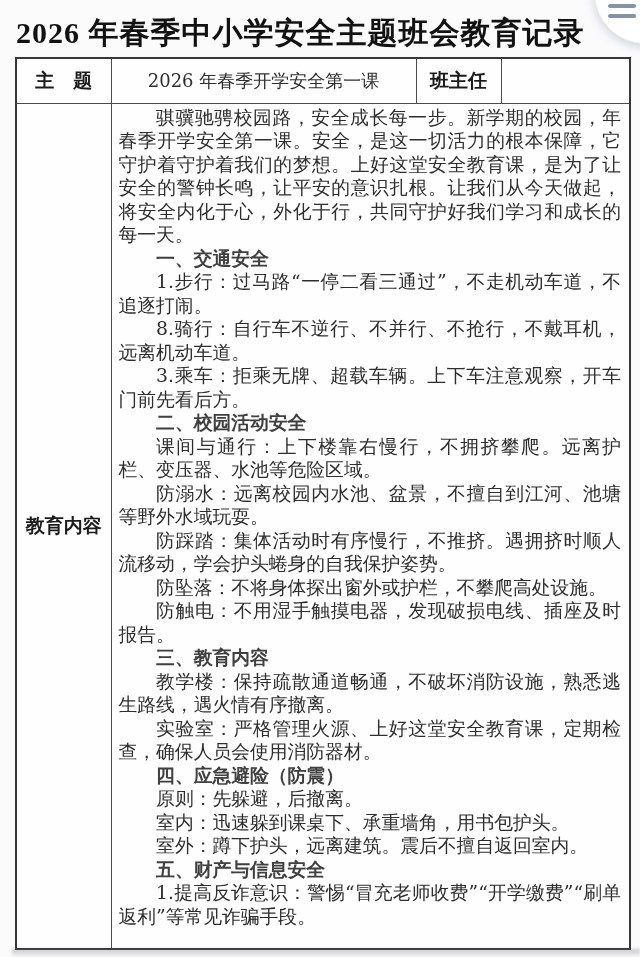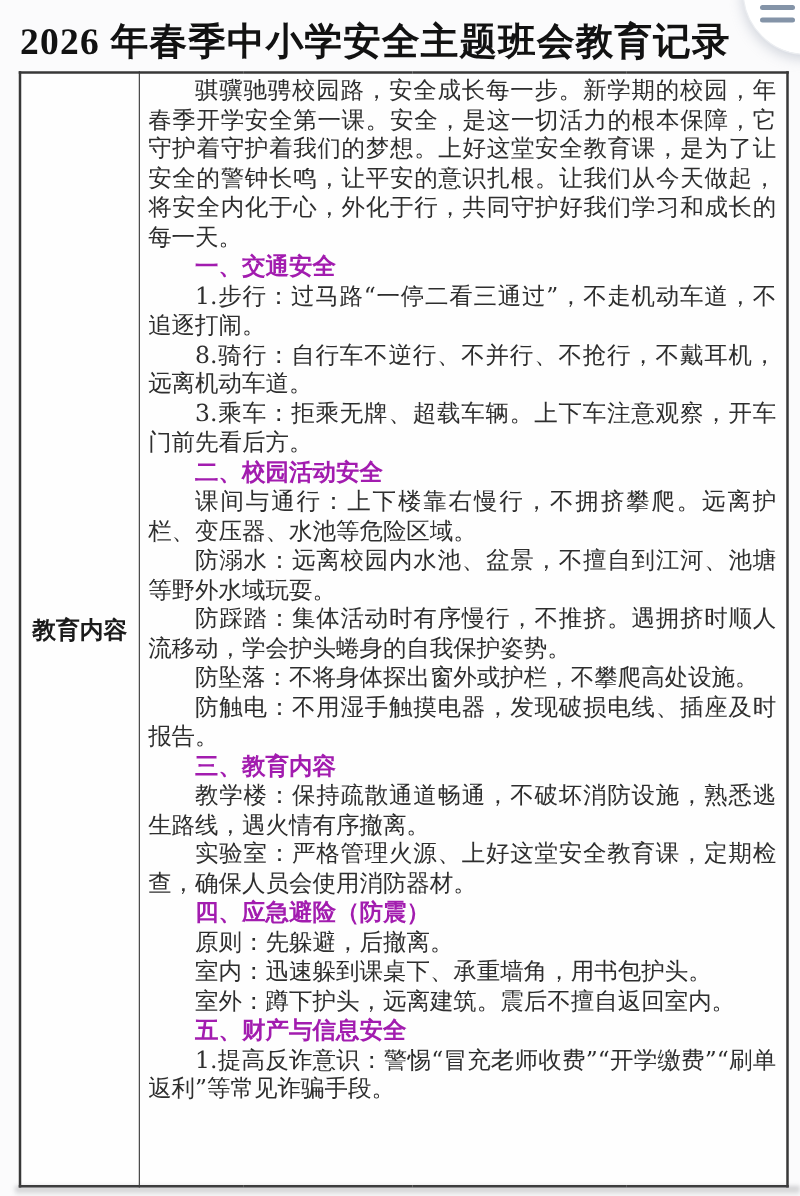--- a/index.html
+++ b/index.html
@@ -67,21 +67,21 @@
     margin: 0;
     text-indent: 2em;
     font-family: "DejaVu Serif", "Liberation Serif", serif;
     font-size: 18.8px;
     line-height: 23.5px;
     color: #2e2e2e;
     text-align: justify;
   }
   .hd {
     font-weight: bold;
-    color: #a21caf;
+    color: #404040;
   }
   .float-btn {
     position: absolute;
     left: 594px;
     top: -58px;
     width: 100px;
     height: 100px;
     border-radius: 50%;
     background: #ffffff;
     border: 1px solid #eceef1;
@@ -118,20 +118,26 @@
   <table class="record">
     <colgroup>
       <col style="width:95px">
         <col style="width:84px">
         <col style="width:135px">
       <col style="width:86px">
         <col style="width:85px">
         <col style="width:129px">
     </colgroup>
     <tbody>
+    <tr class="r2">
+      <td class="lab">主　题</td>
+      <td class="val" colspan="3">2026 年春季开学安全第一课</td>
+      <td class="lab">班主任</td>
+      <td class="val"></td>
+    </tr>
     <tr class="r3">
       <td class="lab">教育内容</td>
       <td class="content-cell" colspan="5">
         <p class="blk">骐骥驰骋校园路，安全成长每一步。新学期的校园，年春季开学安全第一课。安全，是这一切活力的根本保障，它守护着守护着我们的梦想。上好这堂安全教育课，是为了让安全的警钟长鸣，让平安的意识扎根。让我们从今天做起，将安全内化于心，外化于行，共同守护好我们学习和成长的每一天。</p>
         <p class="blk hd">一、交通安全</p>
         <p class="blk">1.步行：过马路“一停二看三通过”，不走机动车道，不追逐打闹。</p>
         <p class="blk">8.骑行：自行车不逆行、不并行、不抢行，不戴耳机，远离机动车道。</p>
         <p class="blk">3.乘车：拒乘无牌、超载车辆。上下车注意观察，开车门前先看后方。</p>
         <p class="blk hd">二、校园活动安全</p>
         <p class="blk">课间与通行：上下楼靠右慢行，不拥挤攀爬。远离护栏、变压器、水池等危险区域。</p>

